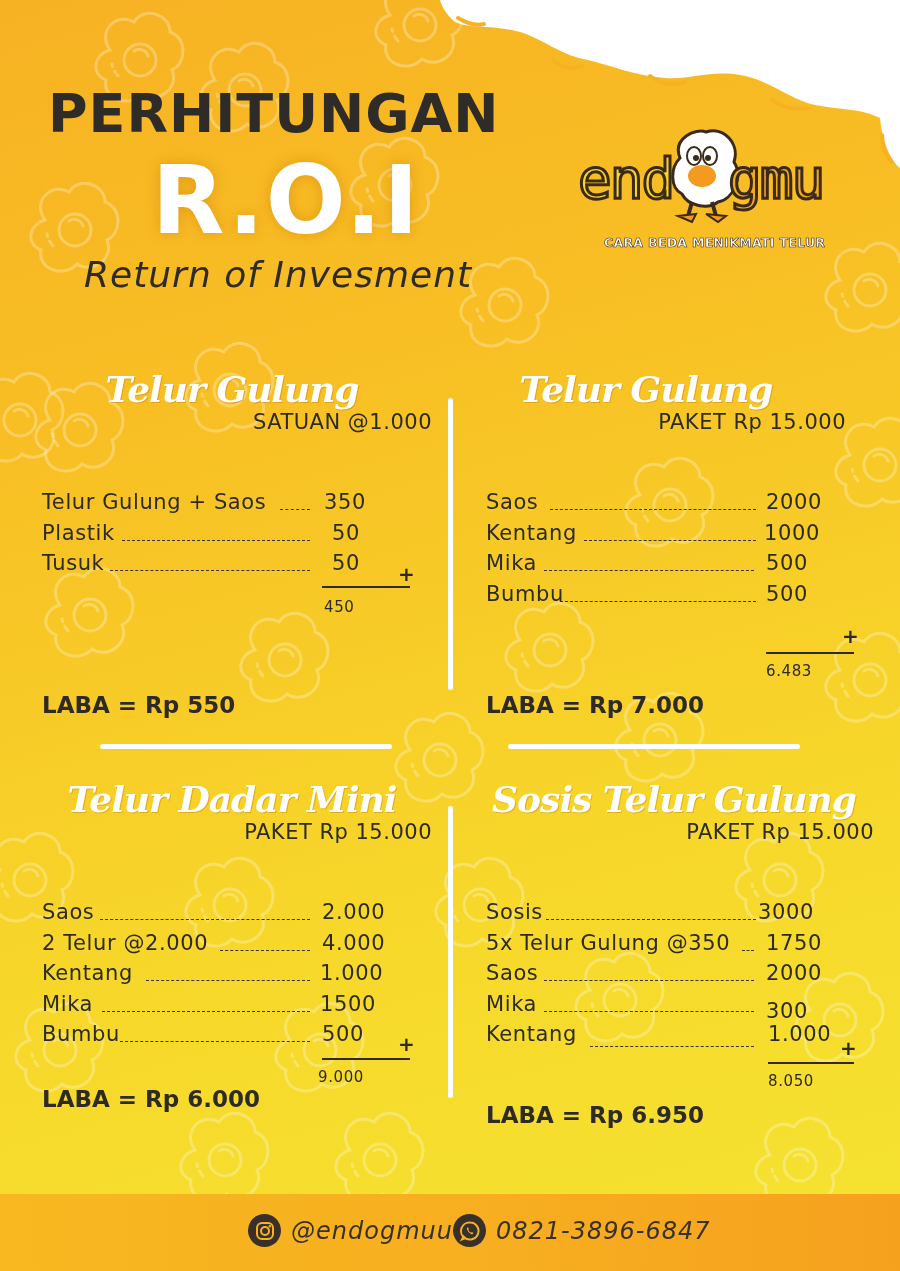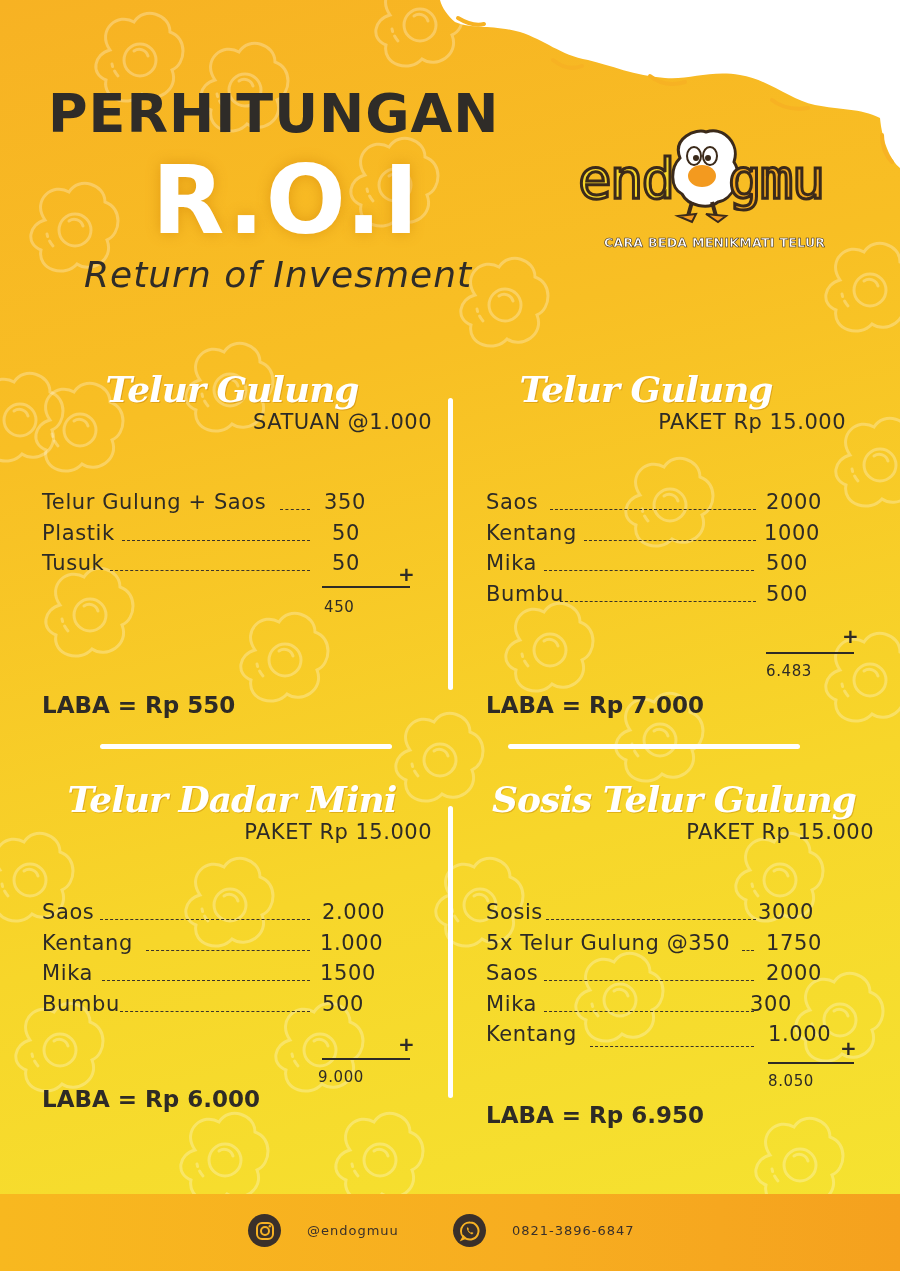--- a/index.html
+++ b/index.html
@@ -77,21 +77,21 @@
 
   .footer {
     position: absolute; left: 0; top: 1194px; width: 900px; height: 77px;
     background: linear-gradient(90deg, #f8b81f 0%, #f7ad20 60%, #f5a11e 100%);
   }
   .footer-item { position: absolute; top: 20px; display: flex; align-items: center; }
   .footer-icon {
     width: 33px; height: 33px; border-radius: 50%; background: #3a302a;
     display: flex; align-items: center; justify-content: center;
   }
-  .footer-text { margin-left: 26px; font-size: 13px; color: #3a302a; letter-spacing: 1px; }
+  .footer-text { margin-left: 10px; font-size: 24px; color: #3a302a; letter-spacing: 1px; font-style: italic; }
 </style>
 </head>
 <body>
 
 <svg class="bg-pattern" width="900" height="1271" viewBox="0 0 900 1271">
   <defs>
     <g id="egg" fill="none" stroke="#ffffff" stroke-opacity="0.28" stroke-width="3" stroke-linecap="round">
       <path d="M-30,-10 C-44,-30 -22,-48 -6,-38 C4,-54 30,-46 30,-28 C48,-22 46,4 32,10 C40,30 16,44 2,34 C-10,48 -38,40 -34,20 C-50,14 -46,-6 -30,-10 Z"></path>
       <circle cx="0" cy="0" r="16"></circle>
       <path d="M-6,-9 A9,9 0 0 1 8,-4"></path>
@@ -225,20 +225,25 @@
 <div class="card" style="left:32px; top:778px;">
   <div class="card-title">Telur Dadar Mini</div>
   <div class="card-sub">PAKET Rp  15.000</div>
   <div class="items" style="top:122px; left:10px;">
     <div class="item">
       <span class="label">Saos</span>
       <span class="dots" style="left:58px; width:210px;"></span>
       <span class="value" style="left:280px;">2.000</span>
     </div>
     <div class="item">
+      <span class="label">2 Telur @2.000</span>
+      <span class="dots" style="left:178px; width:90px;"></span>
+      <span class="value" style="left:280px;">4.000</span>
+    </div>
+    <div class="item">
       <span class="label">Kentang</span>
       <span class="dots" style="left:104px; width:164px;"></span>
       <span class="value" style="left:278px;">1.000</span>
     </div>
     <div class="item">
       <span class="label">Mika</span>
       <span class="dots" style="left:60px; width:208px;"></span>
       <span class="value" style="left:278px;">1500</span>
     </div>
     <div class="item">
@@ -268,21 +273,21 @@
       <span class="value" style="left:280px;">1750</span>
     </div>
     <div class="item">
       <span class="label">Saos</span>
       <span class="dots" style="left:58px; width:210px;"></span>
       <span class="value" style="left:280px;">2000</span>
     </div>
     <div class="item">
       <span class="label">Mika</span>
       <span class="dots" style="left:58px; width:210px;"></span>
-      <span class="value" style="left:264px;">300</span>
+      <span class="value" style="left:280px;margin-top:7px;">300</span>
     </div>
     <div class="item">
       <span class="label">Kentang</span>
       <span class="dots" style="left:104px; width:164px; top:24px;"></span>
       <span class="value" style="left:282px;">1.000</span>
     </div>
   </div>
   <span class="plus" style="left:366px; top:258px;">+</span>
   <div class="sum-line" style="left:294px; top:284px; width:86px;"></div>
   <div class="total" style="left:294px; top:294px;">8.050</div>

